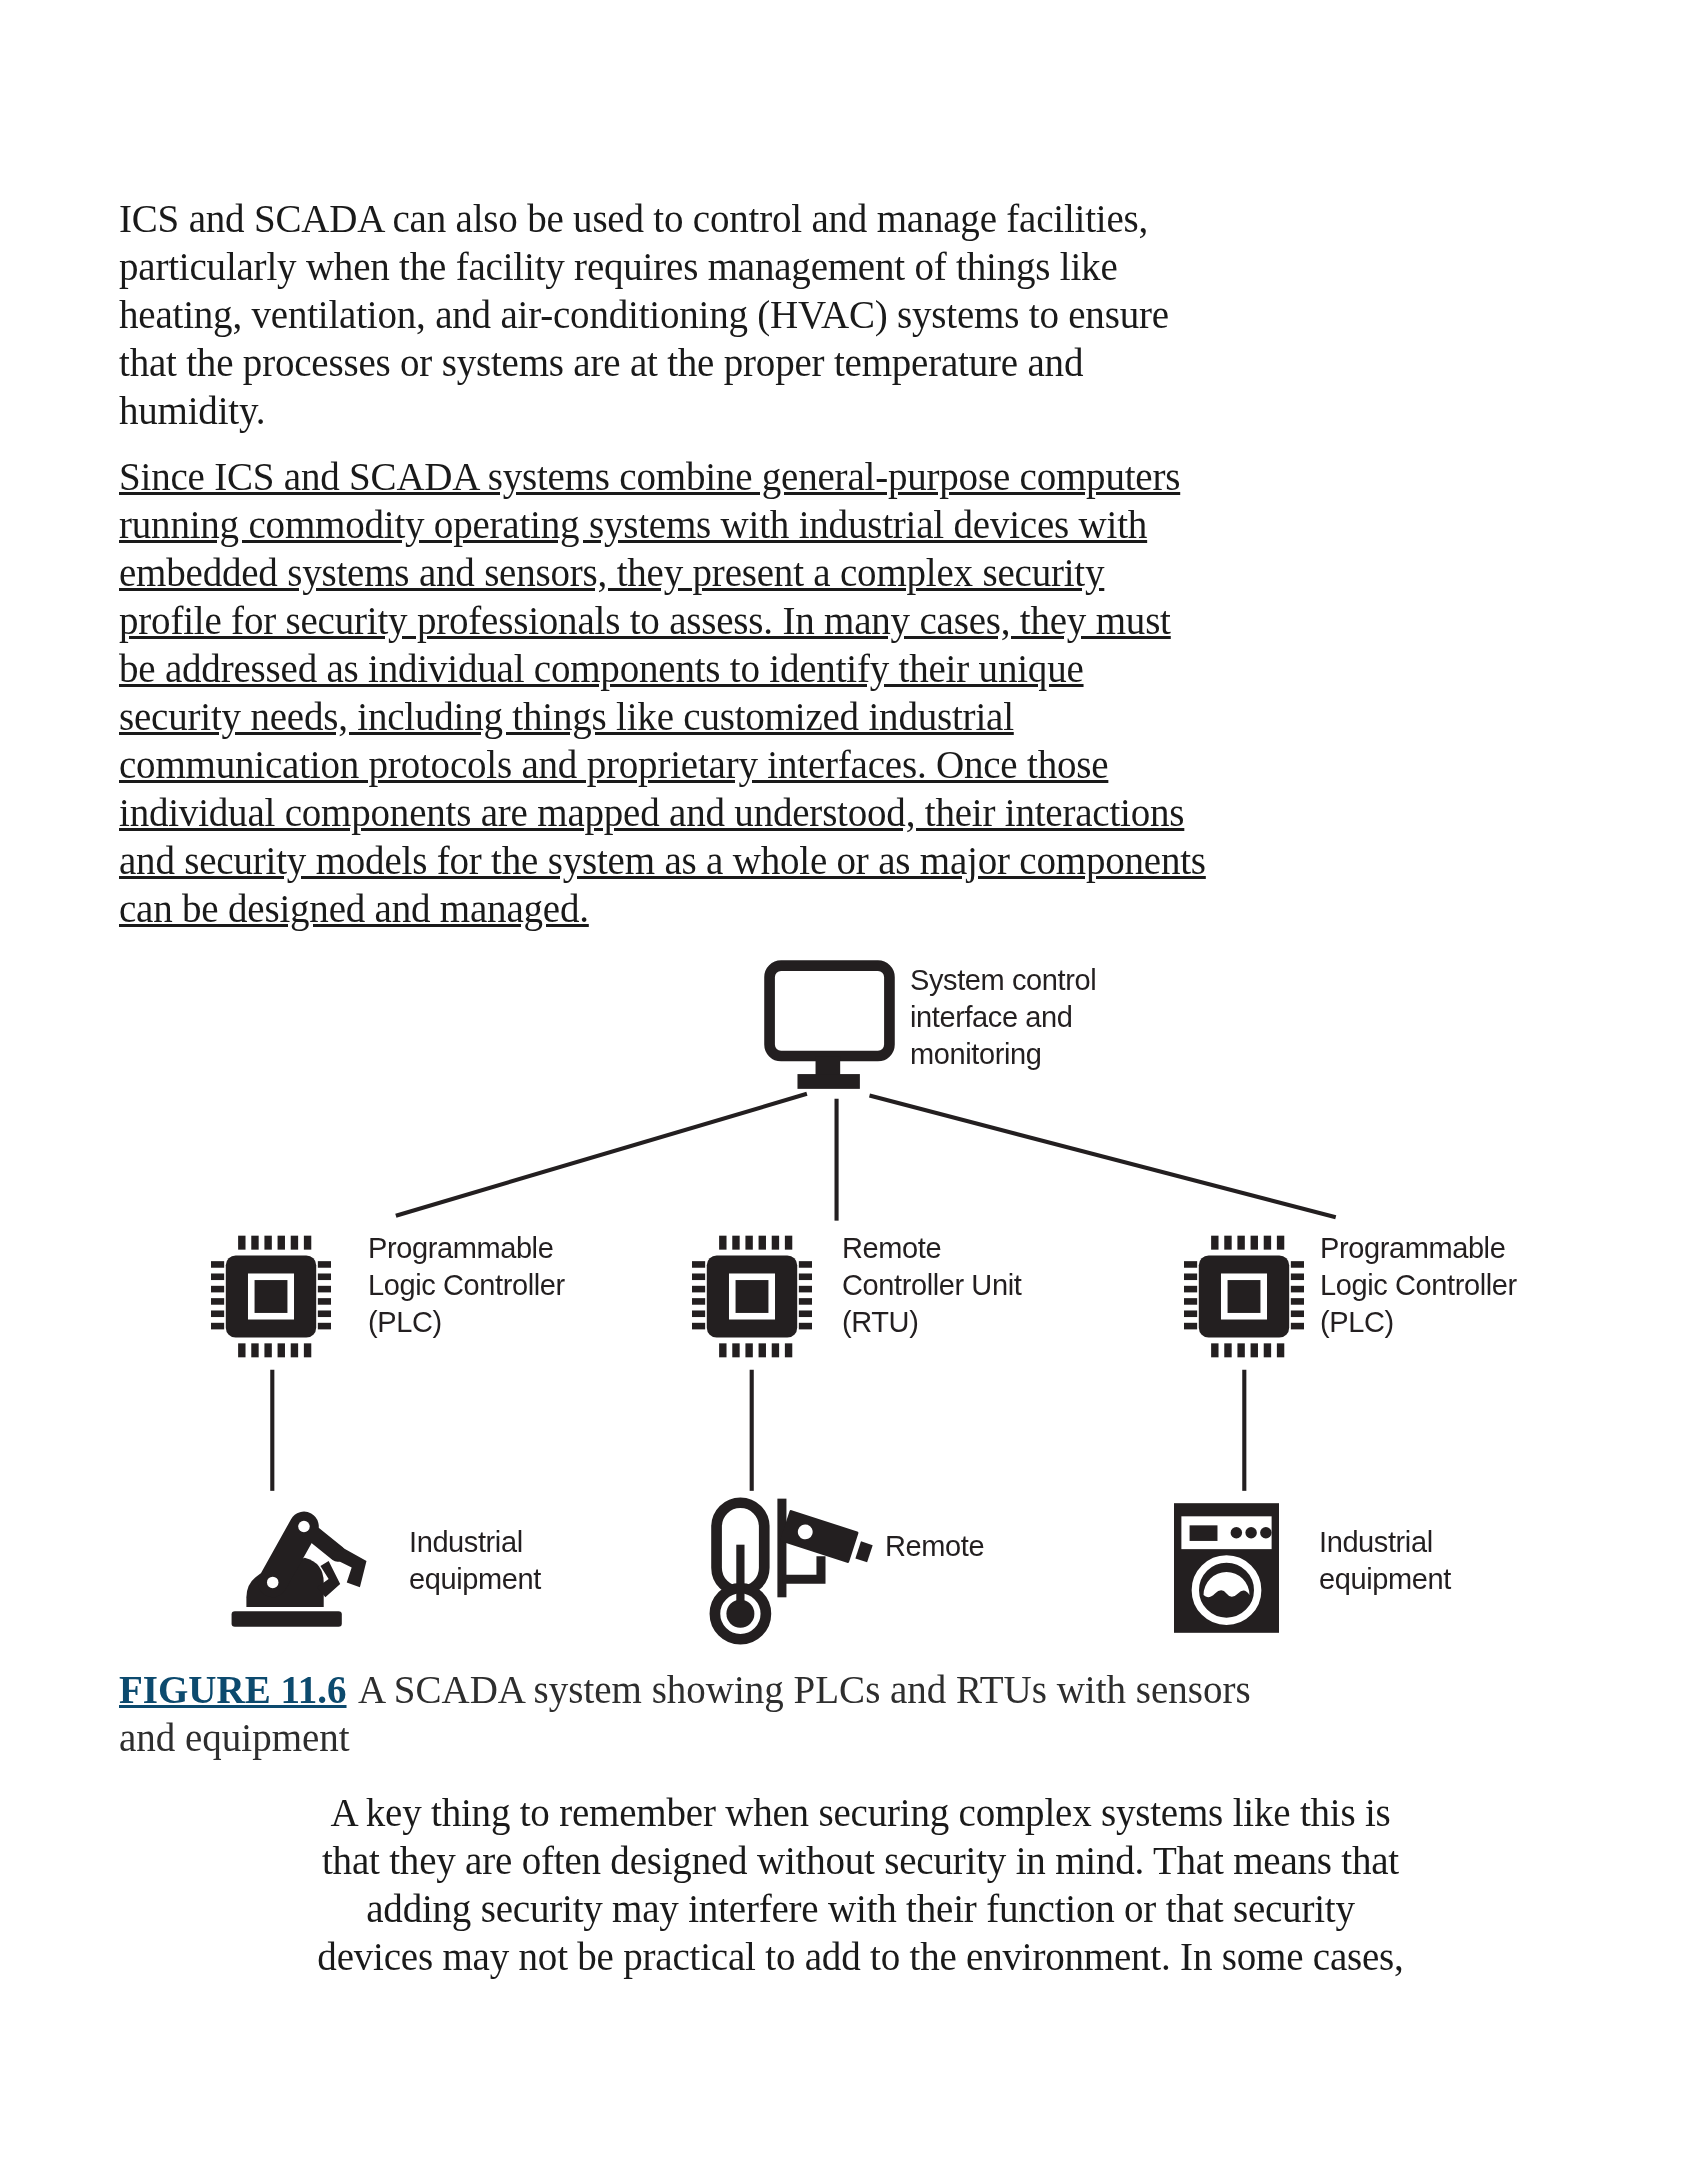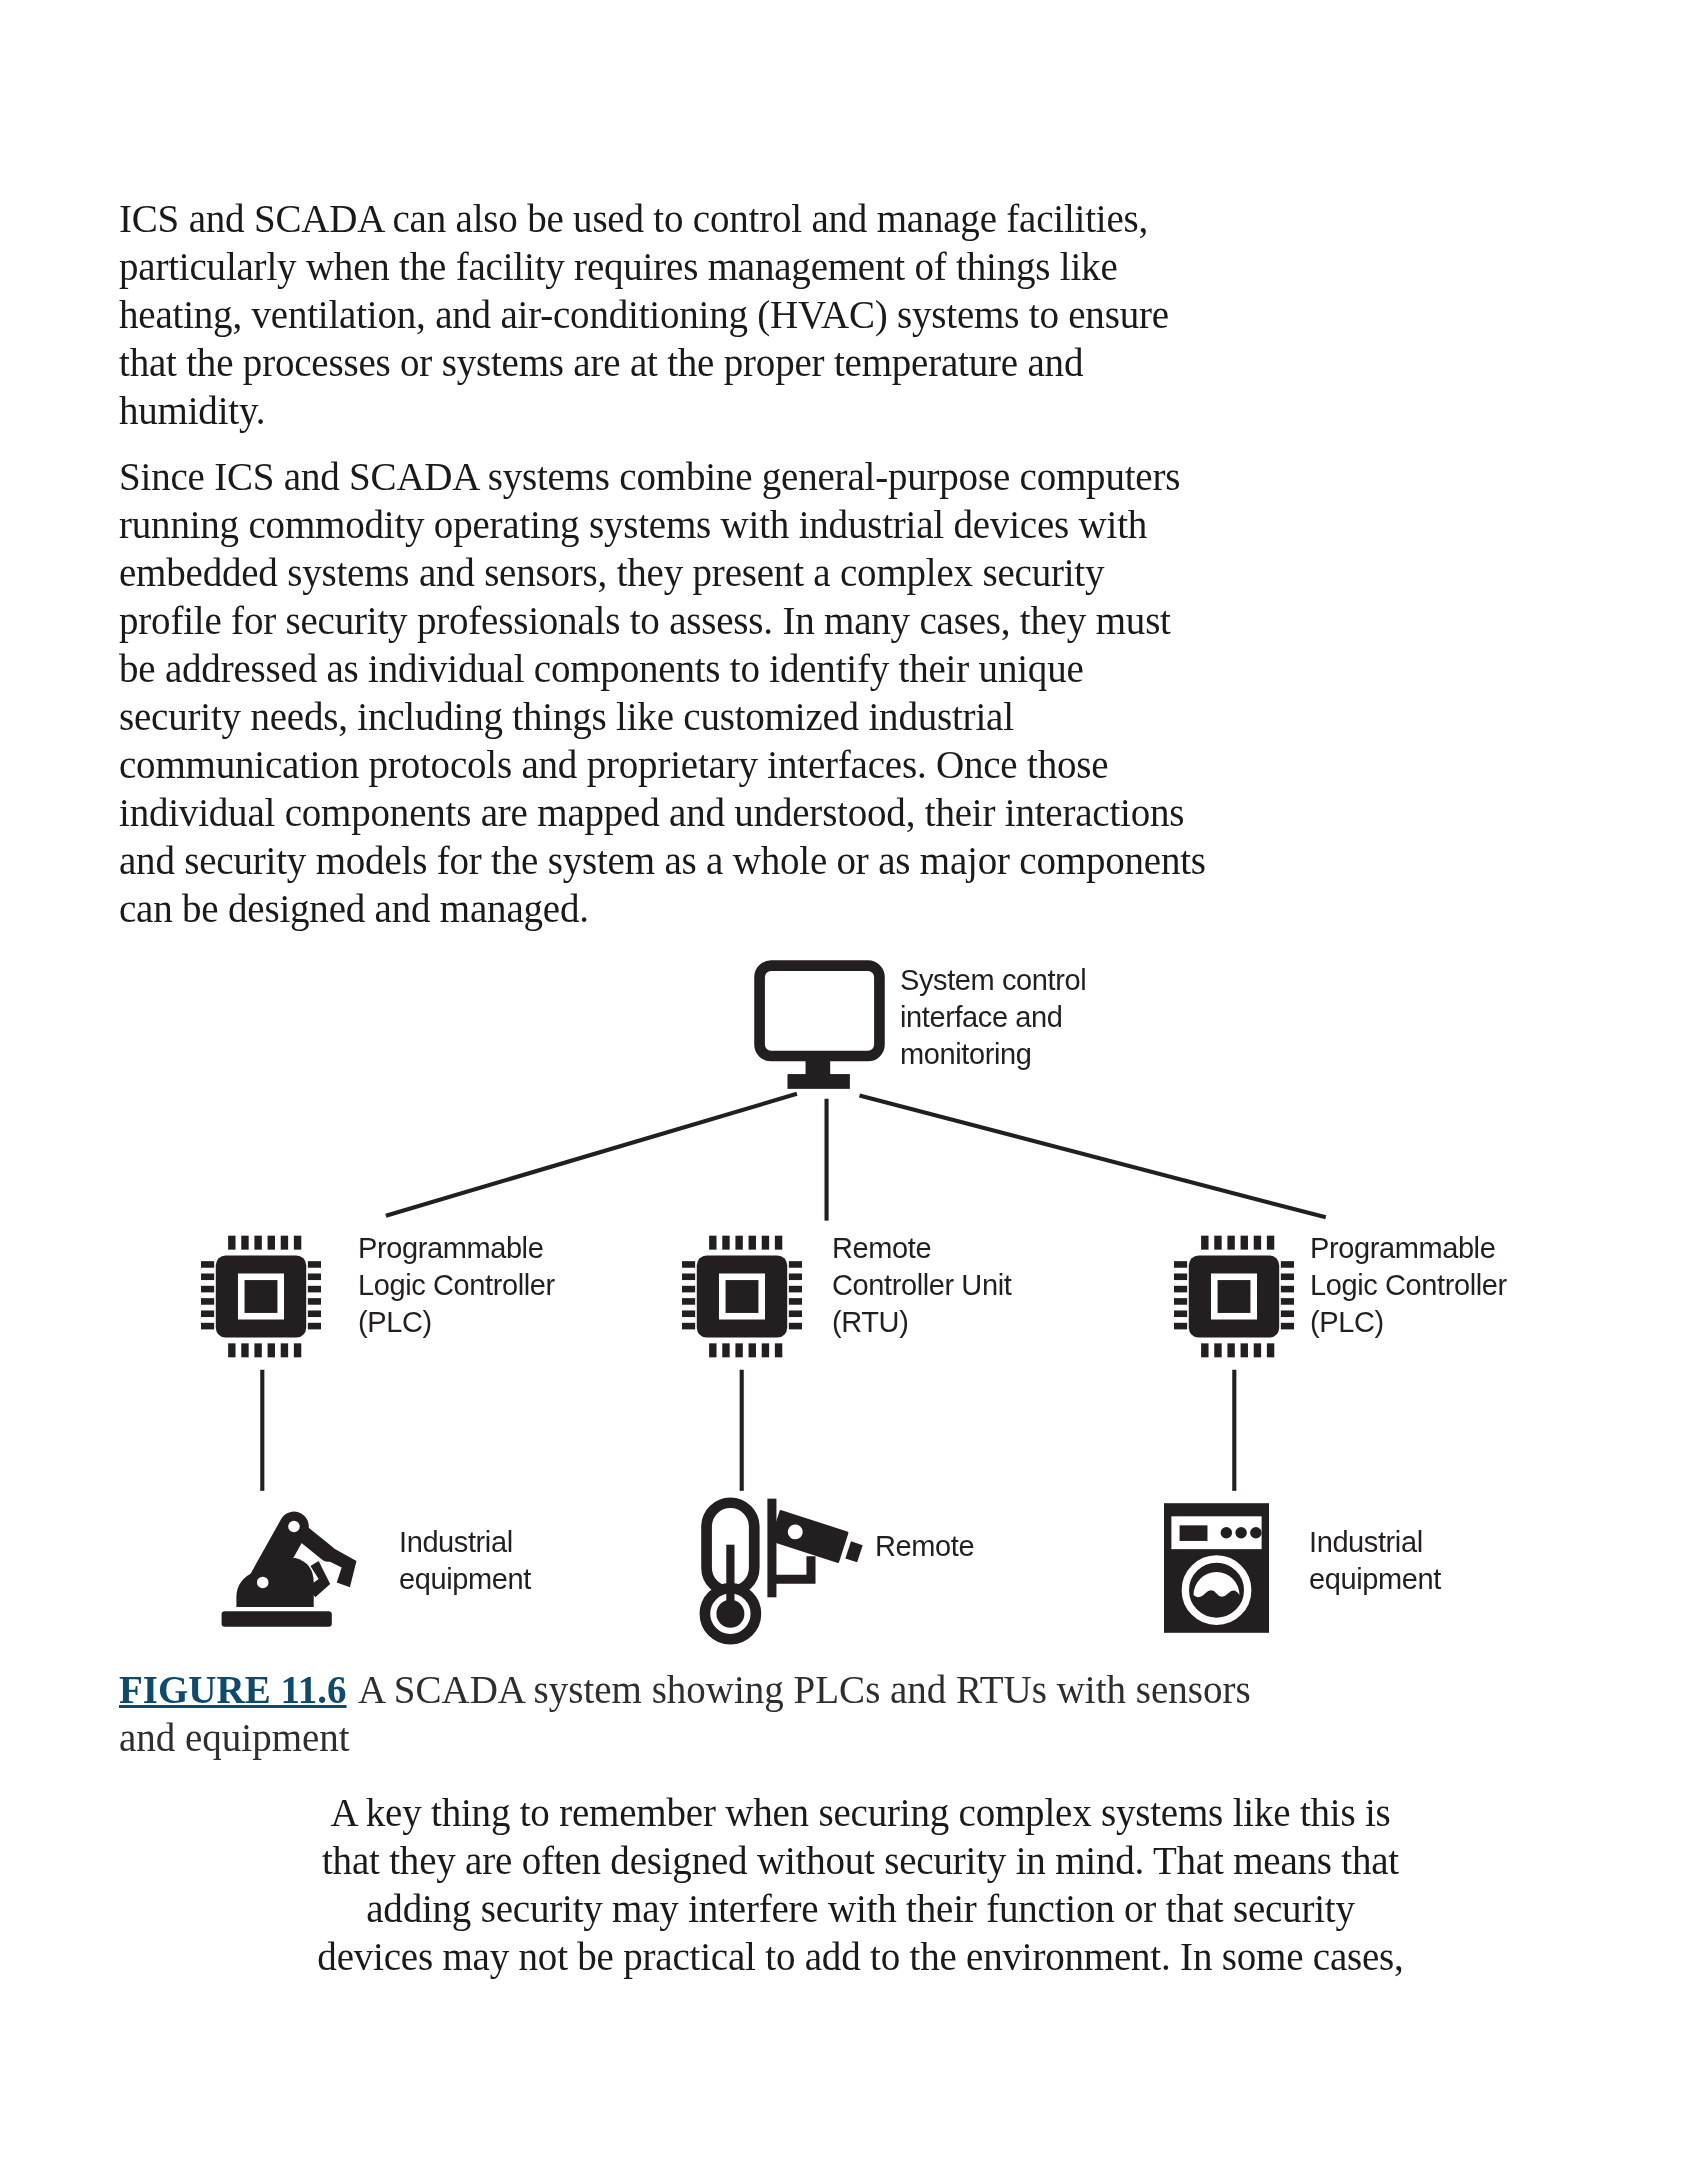--- a/index.html
+++ b/index.html
@@ -3,39 +3,39 @@
 <meta charset="utf-8">
 <style>
   html,body{margin:0;padding:0;background:#ffffff;}
   .page{position:relative;width:1687px;height:2183px;background:#ffffff;overflow:hidden;
         font-family:"Liberation Serif", serif;color:#1a1a1a;}
   .para{position:absolute;left:119px;width:1483px;font-size:39px;line-height:48px;
         white-space:pre-line;letter-spacing:-0.2px;}
   .caption{position:absolute;left:119px;width:1483px;font-size:39px;line-height:48px;color:#2e2e2e;}
   .caption-link{color:#0c4a6e;font-weight:bold;text-decoration:underline;margin-right:11.5px;cursor:pointer;}
   .caption-rest{white-space:pre-line;}
-  .diagram{position:absolute;left:2px;top:947px;width:1535px;height:717px;}
+  .diagram{position:absolute;left:12px;top:947px;width:1535px;height:717px;}
   .dlabel{position:absolute;font-family:"Liberation Sans", sans-serif;color:#231f20;
           font-size:29px;line-height:37px;white-space:pre-line;letter-spacing:-0.4px;}
   .dicon{position:absolute;}
   svg{display:block;}
   .overlay{position:absolute;left:0;top:0;}
 </style>
 </head>
 <body>
 
 <div class="page">
 
   <div class="para" style="top:195px;">ICS and SCADA can also be used to control and manage facilities,
 particularly when the facility requires management of things like
 heating, ventilation, and air-conditioning (HVAC) systems to ensure
 that the processes or systems are at the proper temperature and
 humidity.</div>
 
-  <div class="para" style="top:453px;">Since ICS and SCADA systems combine general-purpose computers
+  <div class="para" style="top:453px;text-decoration:underline;">Since ICS and SCADA systems combine general-purpose computers
 running commodity operating systems with industrial devices with
 embedded systems and sensors, they present a complex security
 profile for security professionals to assess. In many cases, they must
 be addressed as individual components to identify their unique
 security needs, including things like customized industrial
 communication protocols and proprietary interfaces. Once those
 individual components are mapped and understood, their interactions
 and security models for the system as a whole or as major components
 can be designed and managed.</div>
 

